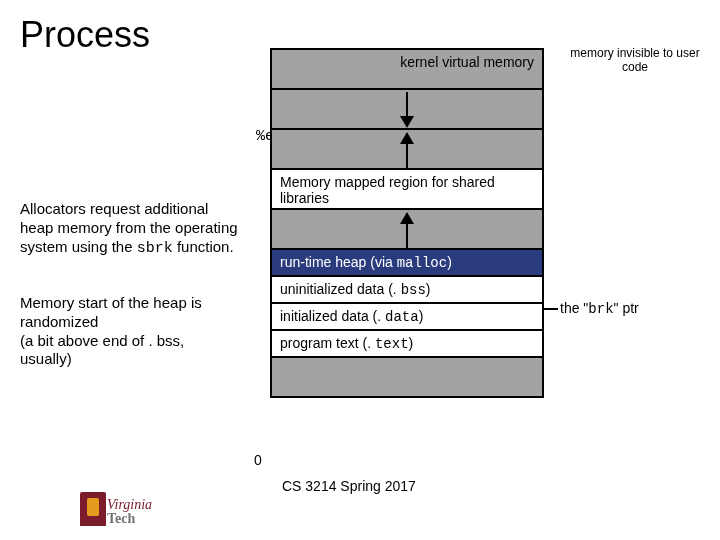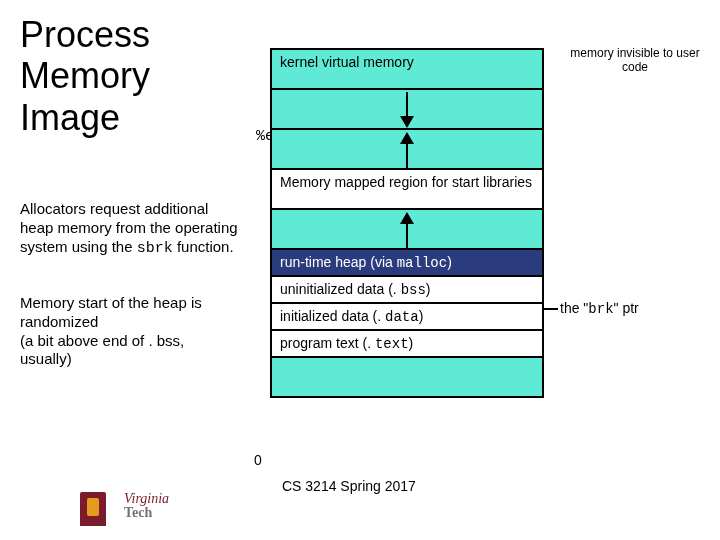--- a/index.html
+++ b/index.html
@@ -47,21 +47,21 @@
     border: 2px solid #000;
     border-bottom: none;
   }
   .row {
     border-bottom: 2px solid #000;
     padding: 4px 8px;
     font-size: 14px;
     box-sizing: border-box;
     position: relative;
   }
-  .gray { background: #5eead4; }
+  .gray { background: #a3a3a3; text-align: right; }
   .blue { background: #2a3c7d; color: #fff; }
   .tall { height: 40px; }
   .arrow-cell { height: 40px; padding:0; }
   .esp-label {
     position: absolute;
     left: 228px;
     top: 128px;
     font-family: "Courier New", Courier, monospace;
     font-size: 15px;
     margin-left: 28px;
@@ -91,22 +91,22 @@
     position: absolute;
     left: 282px;
     top: 478px;
     font-size: 14px;
   }
   .logo {
     position: absolute;
     left: 80px;
     bottom: 14px;
     display: flex;
-    align-items: flex-start;
-    gap: 18px;
+    align-items: flex-end;
+    gap: 1px;
   }
   .logo-mark {
     width: 26px; height: 34px;
     background: #7a1c2b;
     position: relative;
     border-radius: 2px 2px 0 0;
   }
   .logo-mark::after {
     content:""; position:absolute; left:7px; top:6px;
     width:12px; height:18px; background:#e79b1e; border-radius:2px;
@@ -122,22 +122,21 @@
     width: 16px;
     height: 2px;
     background:#000;
   }
 </style>
 </head>
 <body>
 
 <div class="title">
   <span>Process</span><br>
-  <span>Memory</span><br>
-  <span>Image</span>
+  <br>
 </div>
 
 <div class="para1">
   <span>Allocators request additional heap memory from the operating system using the </span><span class="mono">sbrk</span><span> function.</span>
 </div>
 
 <div class="para2">
   <span>Memory start of the heap is randomized</span><br>
   <span>(a bit above end of . bss, usually)</span>
 </div>
@@ -161,21 +160,21 @@
       <polygon points="135,38 128,26 142,26" fill="#000"></polygon>
     </svg>
   </div>
   <div class="row gray arrow-cell">
     <svg class="arrow" width="270" height="40">
       <line x1="135" y1="38" x2="135" y2="10" stroke="#000" stroke-width="2"></line>
       <polygon points="135,2 128,14 142,14" fill="#000"></polygon>
     </svg>
   </div>
   <div class="row tall">
-    <span>Memory mapped region for start libraries</span>
+    <span>Memory mapped region for shared libraries</span>
   </div>
   <div class="row gray arrow-cell">
     <svg class="arrow" width="270" height="40">
       <line x1="135" y1="38" x2="135" y2="10" stroke="#000" stroke-width="2"></line>
       <polygon points="135,2 128,14 142,14" fill="#000"></polygon>
     </svg>
   </div>
   <div class="row blue">
     <span>run-time heap (via </span><span class="mono">malloc</span><span>)</span>
   </div>

